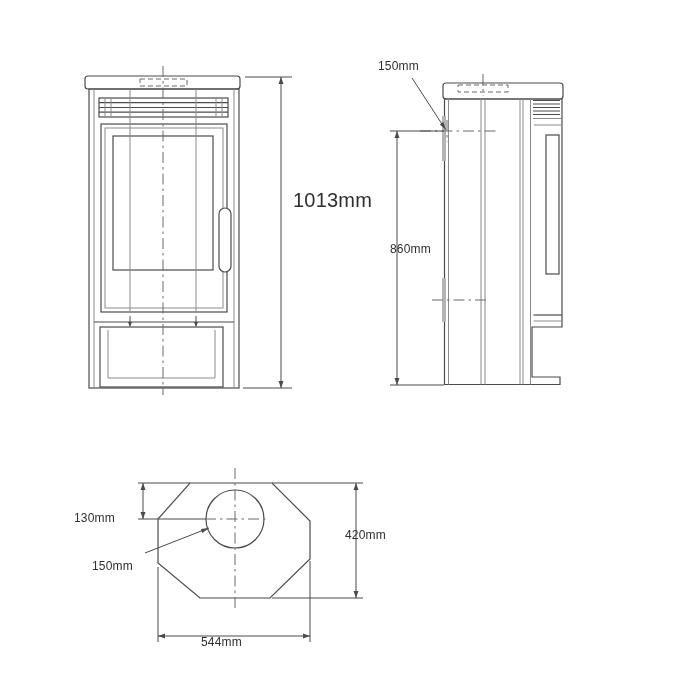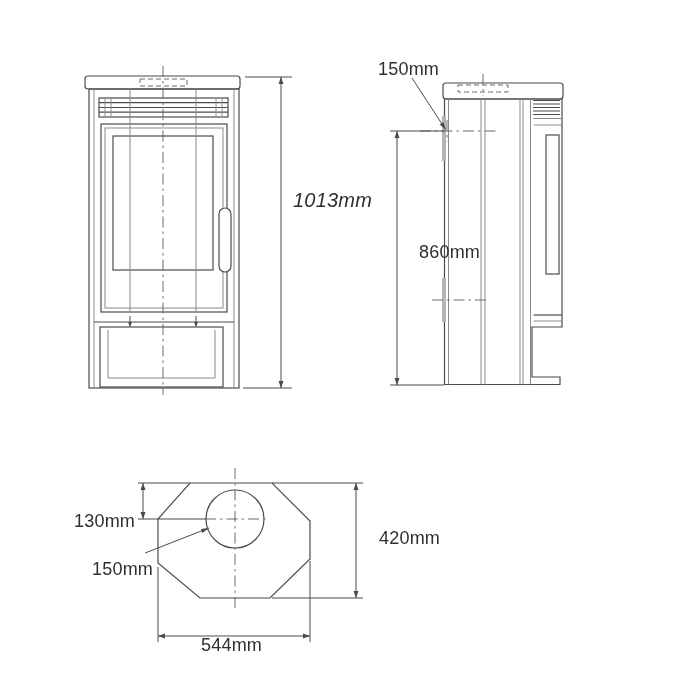--- a/index.html
+++ b/index.html
@@ -1,21 +1,21 @@
 <!DOCTYPE html>
 <html><head>
 <meta charset="utf-8">
 <style>
   * { margin:0; padding:0; box-sizing:border-box; }
   html,body { background:#ffffff; }
   body { width:700px; height:700px; font-family:"Liberation Sans", sans-serif; }
   .canvas { position:relative; width:700px; height:700px; background:#ffffff; overflow:hidden; }
   .canvas > svg { position:absolute; left:0; top:0; }
-  .dim-label { position:absolute; color:#2f2f2f; font-size:18px; line-height:1.1; white-space:nowrap; letter-spacing:0.2px; }
-  .dim-label.big { font-size:20px;font-style:italic; }
+  .dim-label { position:absolute; color:#2f2f2f; font-size:12px; line-height:1.1; white-space:nowrap; letter-spacing:0.2px; }
+  .dim-label.big { font-size:20px; }
   
   .ln { fill:none; stroke:#4b4b4b; stroke-width:1.2; }
   .lt { fill:none; stroke:#8a8a8a; stroke-width:1; }
   .cl { fill:none; stroke:#6a6a6a; stroke-width:1; stroke-dasharray:11 4 2.5 4; }
   .hd { fill:none; stroke:#6a6a6a; stroke-width:1; stroke-dasharray:5 3; }
   .dm { fill:none; stroke:#4b4b4b; stroke-width:1; }
   .ar { fill:#4b4b4b; stroke:none; }
   .ko { fill:none; stroke:#b5b5b5; stroke-width:4; }
   .wh { fill:#ffffff; stroke:#4b4b4b; stroke-width:1.2; }
 </style>
@@ -140,22 +140,22 @@
       <line x1="158" y1="636" x2="310" y2="636" class="dm"></line>
       <polygon points="158,636 165,633.5 165,638.5" class="ar"></polygon>
       <polygon points="310,636 303,633.5 303,638.5" class="ar"></polygon>
     </g>
   </svg>
 
   <div class="dim-label big" style="left:293px;top:189px">1013mm</div>
 
   <div class="dim-label" style="left:378px;top:60px">150mm</div>
 
-  <div class="dim-label" style="left:419px;top:243px">860mm</div>
+  <div class="dim-label" style="left:390px;top:243px">860mm</div>
 
   <div class="dim-label" style="left:74px;top:512px">130mm</div>
 
   <div class="dim-label" style="left:92px;top:560px">150mm</div>
 
-  <div class="dim-label" style="left:379px;top:529px">420mm</div>
+  <div class="dim-label" style="left:345px;top:529px">420mm</div>
 
   <div class="dim-label" style="left:201px;top:636px">544mm</div>
 </div>
 
 </body></html>

